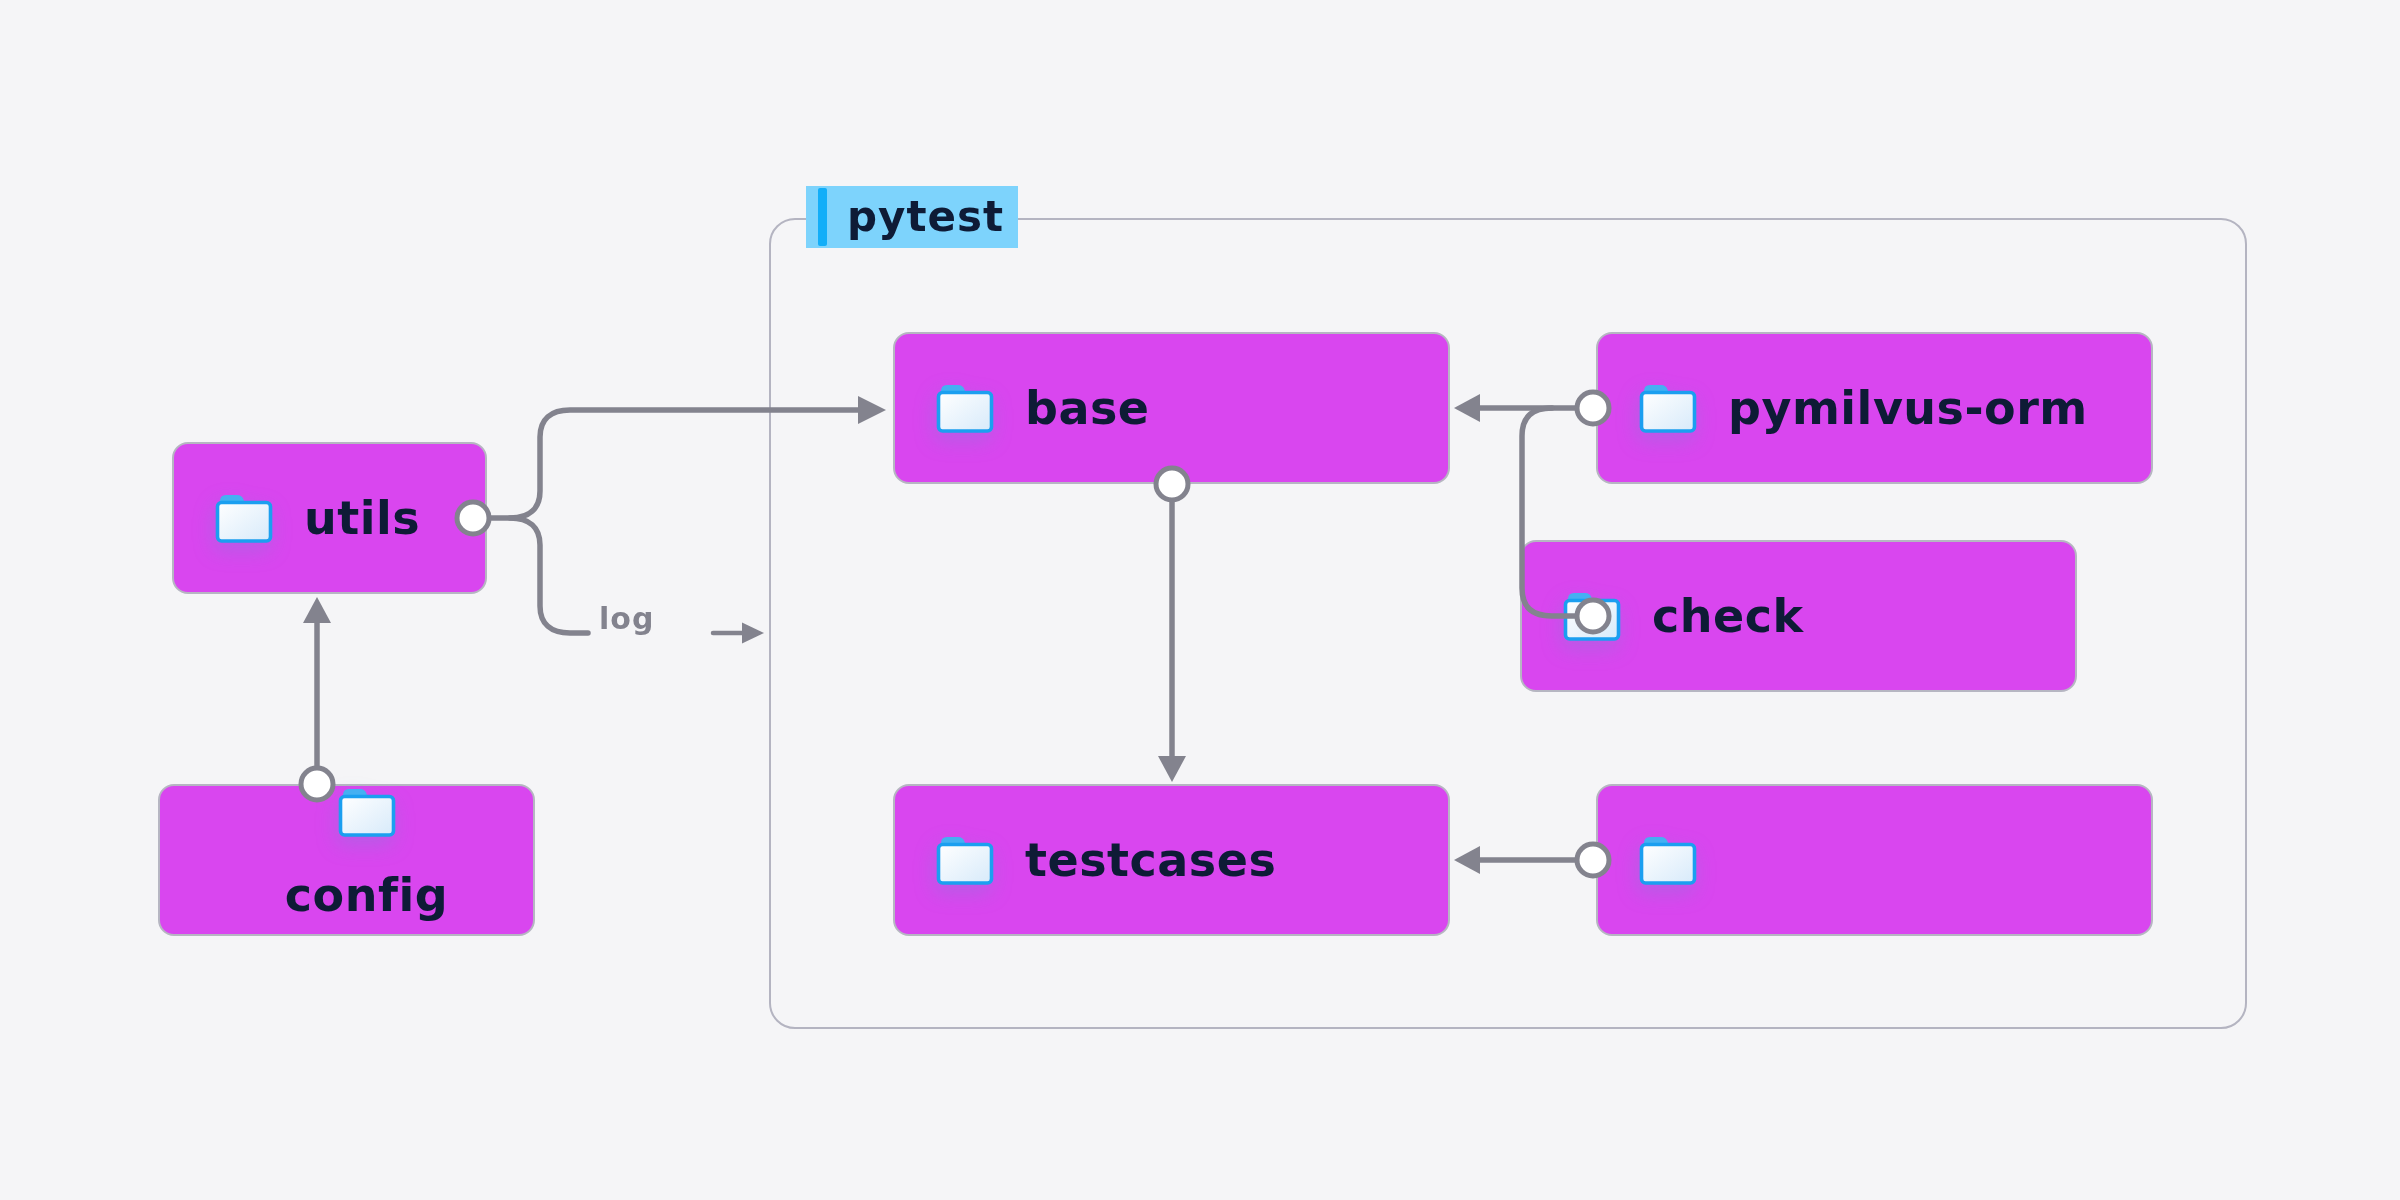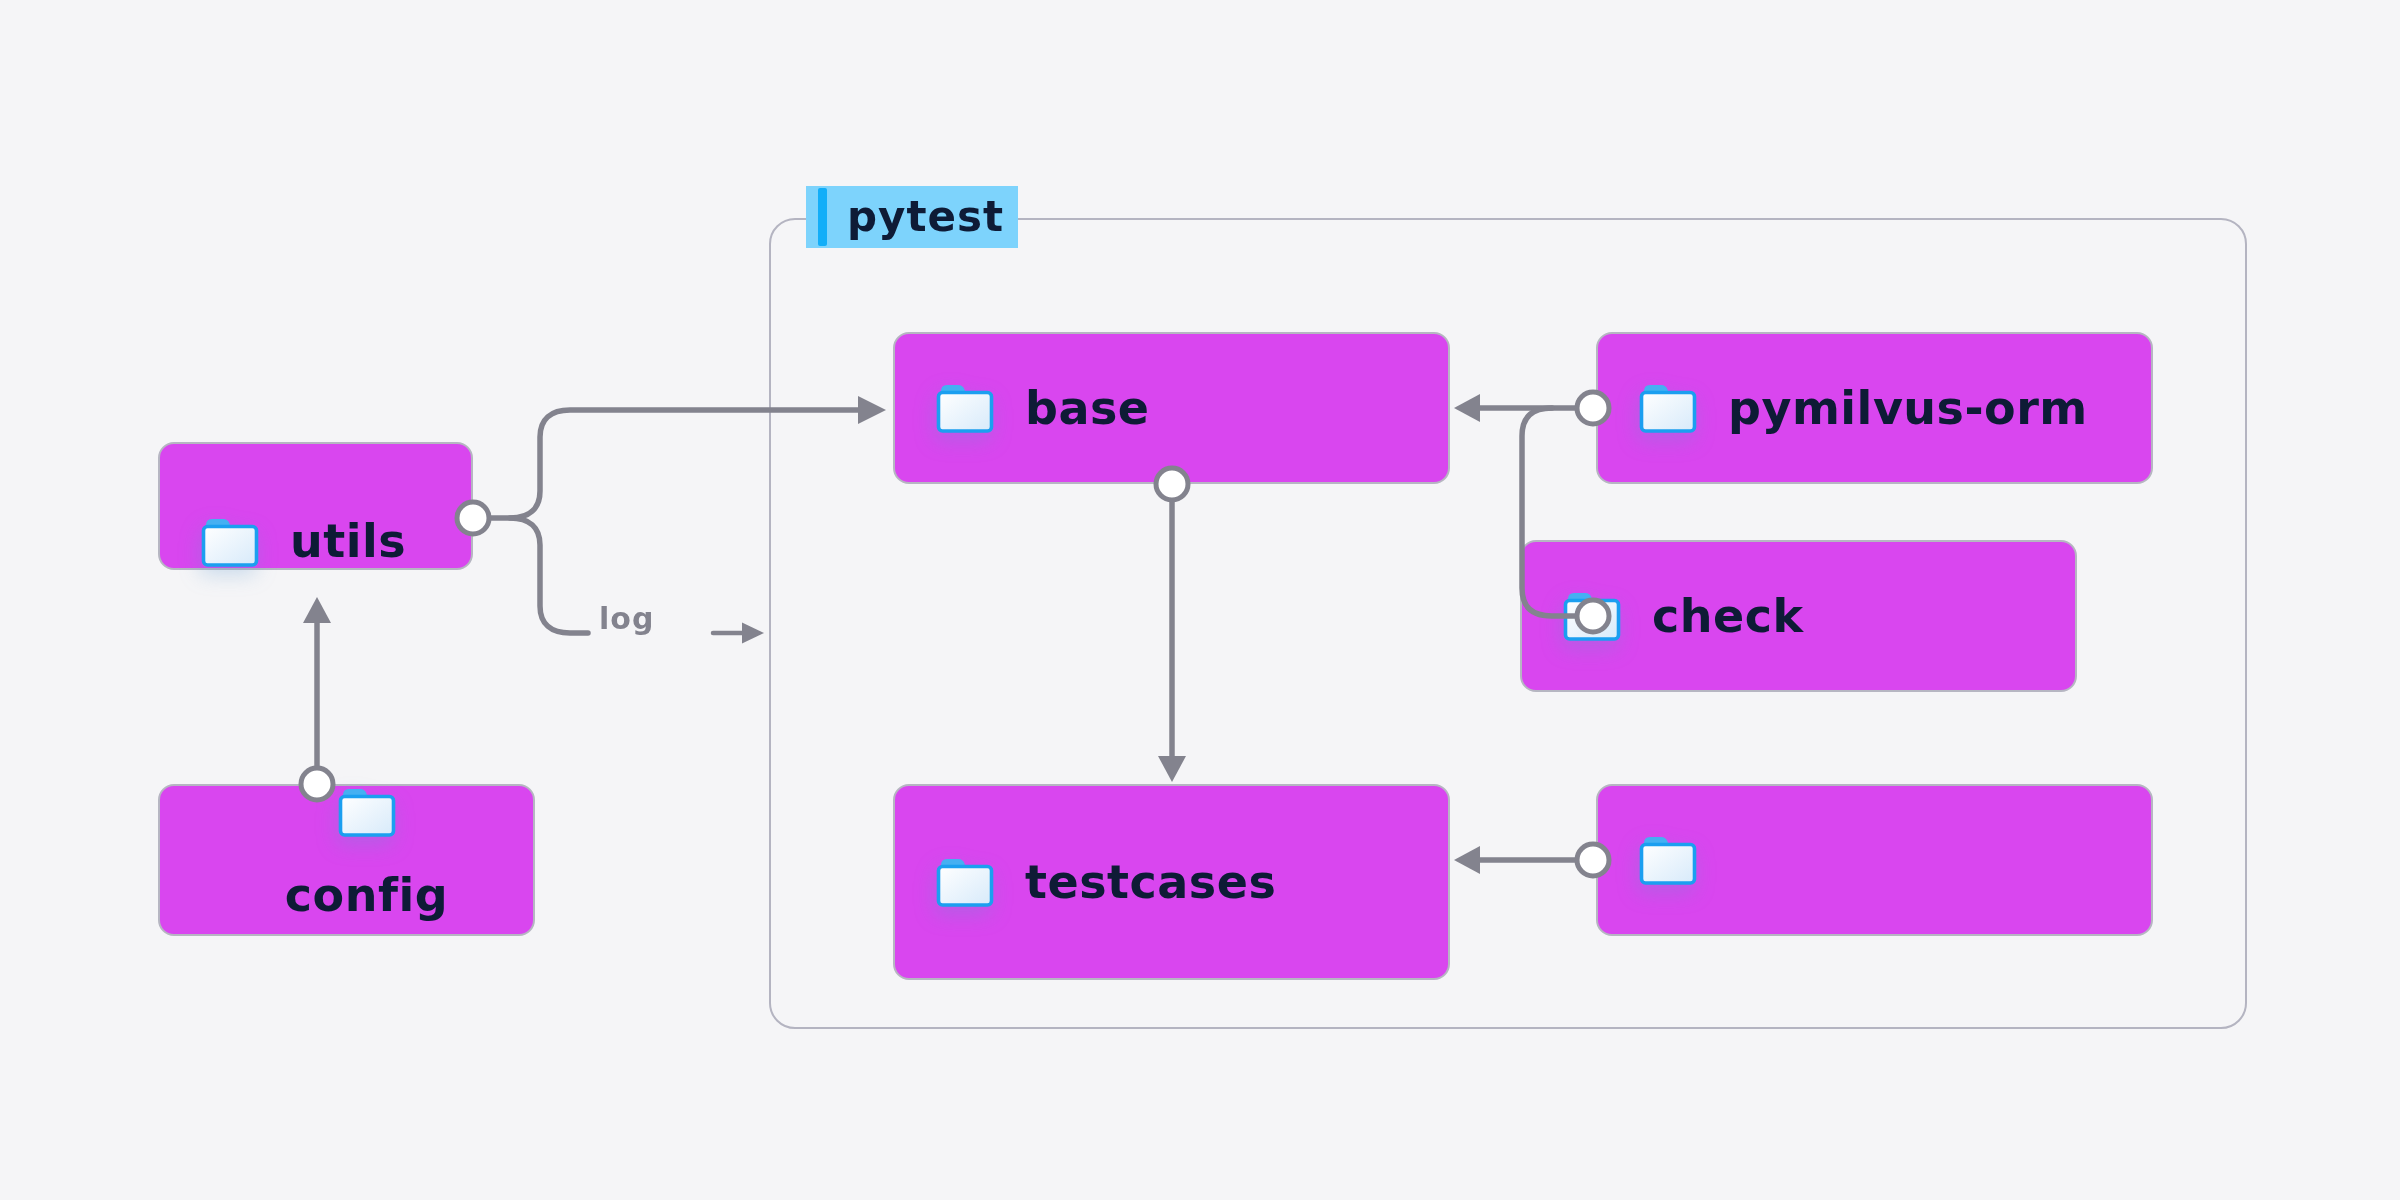--- a/index.html
+++ b/index.html
@@ -30,24 +30,24 @@
     border:2.5px solid #b6b6c2; border-radius:16px; box-sizing:border-box;
     display:flex; align-items:center; gap:30px; padding-left:40px;
     z-index:2;
   }
   .node-label {
     font-size:46px; font-weight:700; color:#0e1b36;
     letter-spacing:0.5px; white-space:nowrap;
   }
   .folder-icon { flex:0 0 auto; width:60px; height:52px;
     filter:drop-shadow(-2px 8px 10px rgba(90,150,205,0.28)); }
-  .node-utils       { left:158px;  top:442px; width:315px; height:128px;align-items:flex-end; }
+  .node-utils       { left:172px;  top:442px; width:315px; height:152px; }
   .node-config      { left:158px;  top:784px; width:377px; height:152px;flex-direction:column; }
   .node-base        { left:893px;  top:332px; width:557px; height:152px; }
-  .node-testcases   { left:893px;  top:784px; width:557px; height:196px; }
+  .node-testcases   { left:893px;  top:784px; width:557px; height:152px; }
   .node-pymilvus    { left:1596px; top:332px; width:557px; height:152px; }
   .node-check       { left:1520px; top:540px; width:557px; height:152px; }
   .node-common      { left:1596px; top:784px; width:557px; height:152px; }
   
   .connector-layer {
     position:absolute; left:0; top:0; width:2400px; height:1200px;
     z-index:5; pointer-events:none;
   }
   .edge-label {
     position:absolute; left:599px; top:601px; z-index:6;

